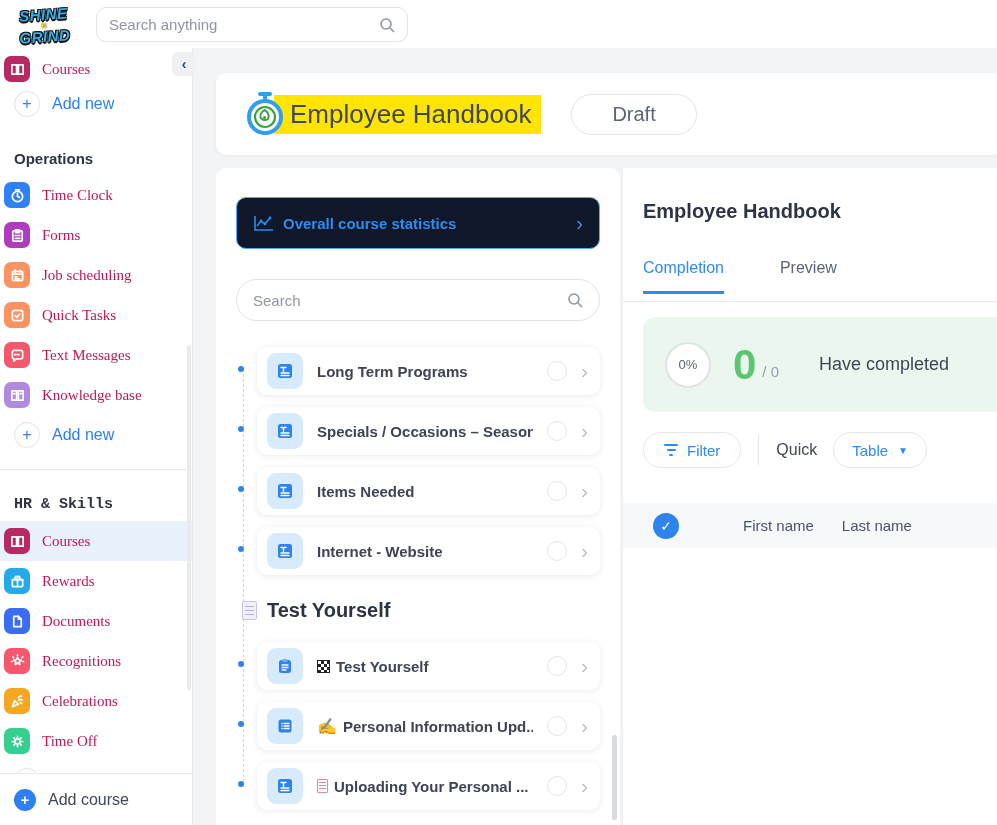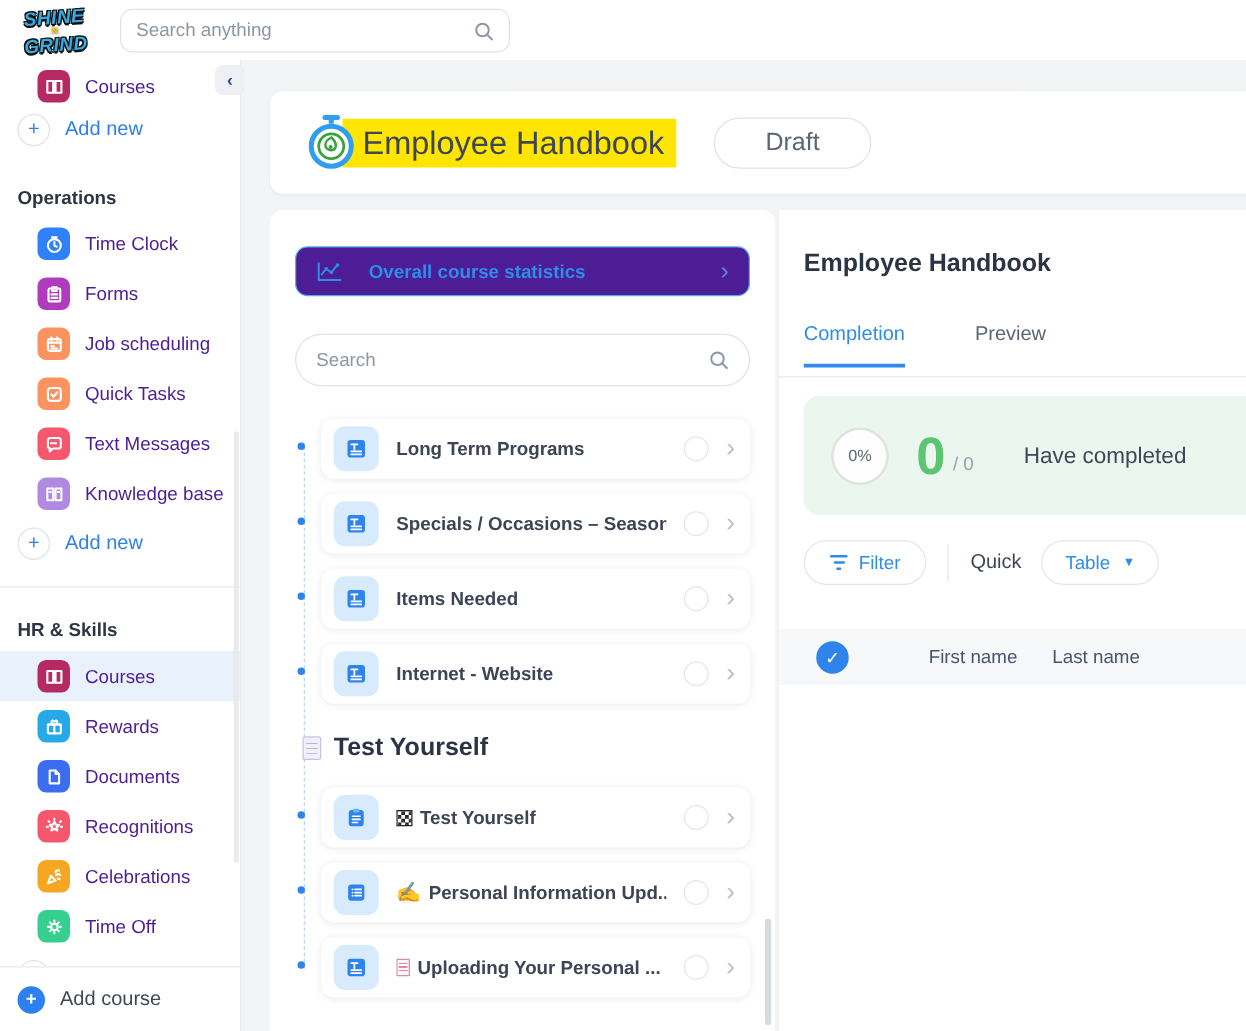--- a/index.html
+++ b/index.html
@@ -24,21 +24,21 @@
     color:#3f4756; font-family:inherit; background:transparent; }
   .searchbar input::placeholder { color:#8e96a3; }
   .mag { width:16px; height:16px; flex:none; }
 
   
   .sidebar { position:absolute; top:48px; left:0; width:193px; bottom:0;
     background:#fff; border-right:1px solid #e8eaee; z-index:10; }
   .side-scroll { position:absolute; top:297px; right:1px; width:4px; height:345px;
     background:#e9eaee; border-radius:2px; }
   .side-item { height:40px; display:flex; align-items:center; gap:12px;
-    padding-left:30px; color:#4c1d95; font-size:15px; cursor:pointer; }
+    padding-left:4px; color:#be185d; font-size:15px; cursor:pointer;font-family:Liberation Serif, serif; }
   .side-item.small { height:30px; }
   .icon-sq { width:26px; height:26px; border-radius:7px; flex:none;
     display:flex; align-items:center; justify-content:center; }
   .icon-sq svg { width:15px; height:15px; stroke:#fff; fill:none;
     stroke-width:1.8; stroke-linecap:round; stroke-linejoin:round; }
   .addnew { height:40px; display:flex; align-items:center; gap:12px;
     padding-left:14px; color:#2e7ff1; font-size:16px; cursor:pointer; }
   .plus-ring { width:26px; height:26px; border:1px solid #dfe3e8; border-radius:50%;
     color:#2e7ff1; font-size:16px; display:flex; align-items:center;
     justify-content:center; flex:none; }
@@ -65,23 +65,23 @@
     display:flex; align-items:center; padding-left:28px; }
   .hl-title { background:#ffe500; padding:4px 10px 4px 16px; margin-left:-12px;
     font-size:26px; color:#3f4756; }
   .stopwatch { width:42px; height:46px; position:relative; z-index:2; }
   .draft-pill { margin-left:30px; border:1px solid #dfe3e8; border-radius:999px;
     padding:8px 40px; font-size:20px; color:#5b6575; background:#fff; cursor:pointer; }
 
   
   .course-panel { position:absolute; left:23px; top:120px; width:404px; bottom:0;
     background:#fff; border-radius:10px 10px 0 0; padding:29px 20px 0 20px; }
-  .stats-btn { width:364px; height:40px; border:1.5px solid #57a9f2;
-    border-radius:10px; background:#4c1d95; display:flex; align-items:center;
-    gap:20px; padding:0 16px; cursor:pointer; }
+  .stats-btn { width:364px; height:52px; border:1.5px solid #57a9f2;
+    border-radius:10px; background:#0f172a; display:flex; align-items:center;
+    gap:8px; padding:0 16px; cursor:pointer; }
   .stats-btn .lbl { color:#2e8ceb; font-size:15px; font-weight:bold; flex:1; text-align:left; }
   .chev { color:#8f97a5; font-size:20px; line-height:1; }
   .panel-search { margin-top:30px; width:364px; height:42px;
     border:1px solid #dfe3e8; border-radius:21px; display:flex; align-items:center;
     padding:0 16px; background:#fff; }
   .panel-search input { border:none; outline:none; flex:1; font-size:15px;
     color:#3f4756; font-family:inherit; background:transparent; }
   .panel-search input::placeholder { color:#8e96a3; }
 
   .rows-wrap { position:relative; margin-top:26px; padding-left:21px; }
@@ -253,21 +253,21 @@
     </span>
     <span>Knowledge base</span>
   </div>
 
   <div class="addnew">
     <span class="plus-ring">+</span>
     <span>Add new</span>
   </div>
 
   <div class="divider-h"></div>
-  <div class="sec-title" style="">HR &amp; Skills</div>
+  <div class="sec-title" style="font-family:Liberation Mono, monospace;">HR &amp; Skills</div>
 
   <div class="side-item active-row">
     <span class="icon-sq" style="background:#b52a63;">
       <svg viewBox="0 0 16 16">
           <path d="M2 3h5v10H2zM9 3h5v10H9z"></path>
           <path d="M7 3c1 1 1 9 0 10M9 3c-1 1-1 9 0 10"></path>
         </svg>
     </span>
     <span>Courses</span>
   </div>

